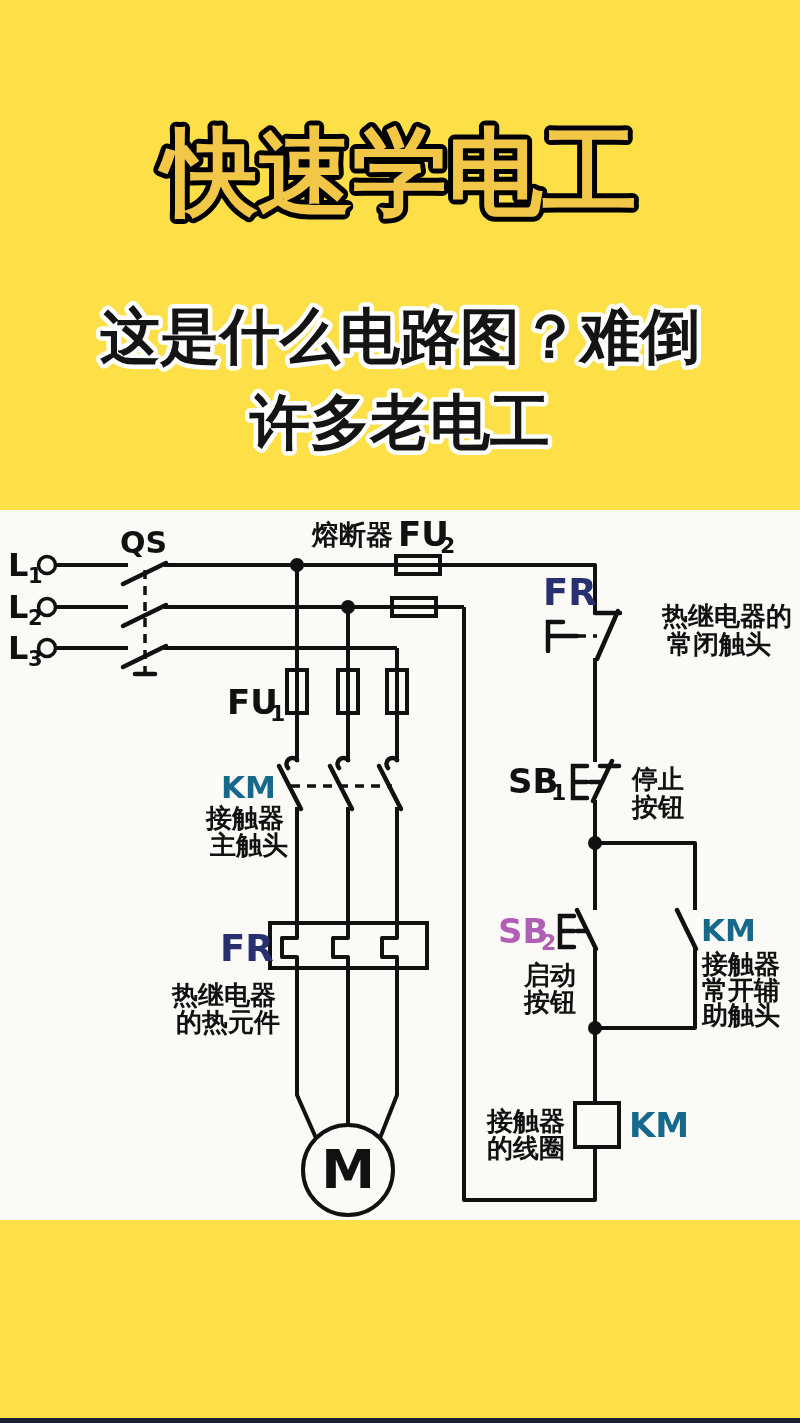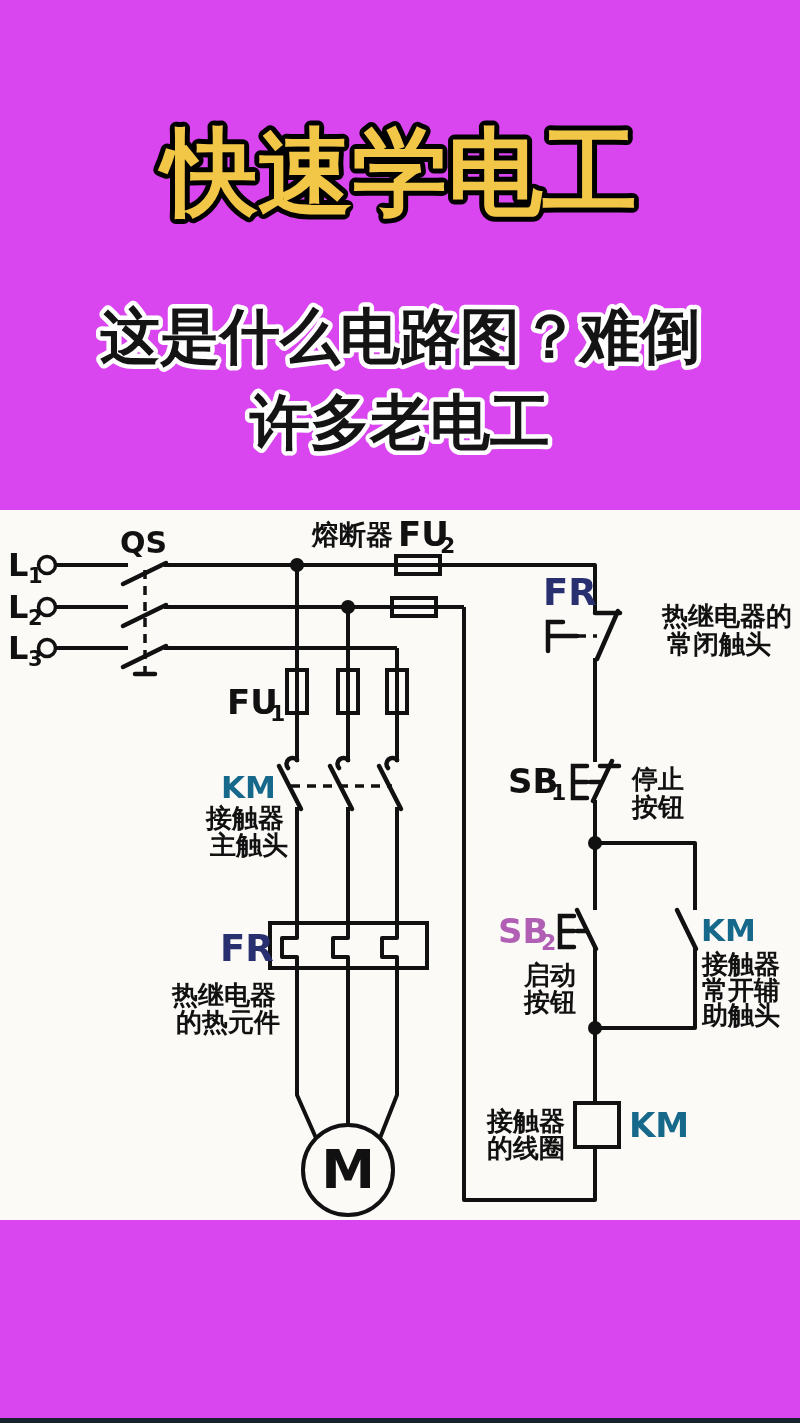--- a/index.html
+++ b/index.html
@@ -1,19 +1,19 @@
 <!DOCTYPE html>
 <html><head>
 <meta charset="utf-8">
 <style>
   html,body{margin:0;padding:0;}
   #stage{
     position:relative;
     width:800px;height:1423px;
-    background:#d946ef;
+    background:#fde047;
     overflow:hidden;
     font-family:"DejaVu Sans",sans-serif;
   }
   svg{display:block;position:absolute;left:0;}
   #header-svg{top:0;}
   #circuit-svg{top:510px;}
   #bottom-strip{
     position:absolute;left:0;bottom:0;
     width:800px;height:5px;background:#17222e;
   }

